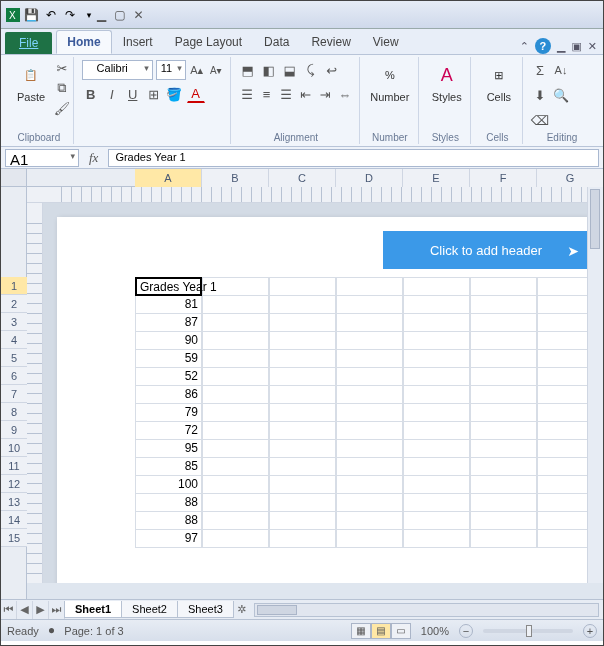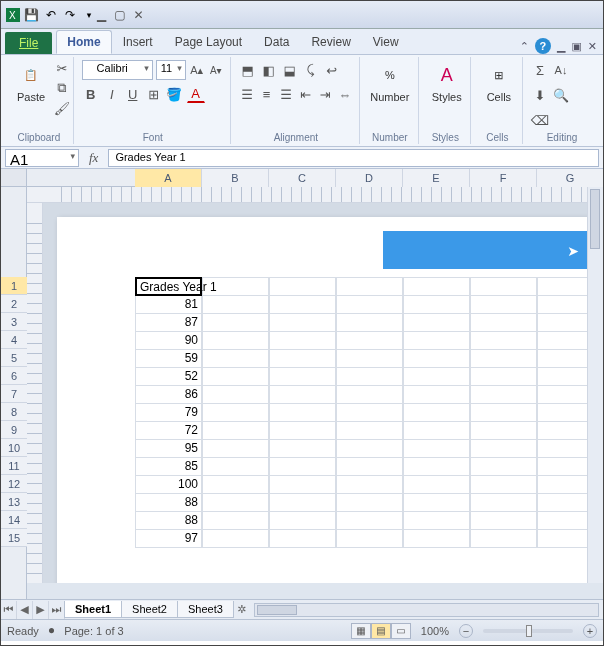--- a/index.html
+++ b/index.html
@@ -4,21 +4,21 @@
 <style>
   * { box-sizing: border-box; margin: 0; padding: 0; font-family: "Segoe UI", Tahoma, sans-serif; }
   body { background: #fff; width: 604px; height: 646px; overflow: hidden; border: 1px solid #444; font-size: 11px; }
   .titlebar { height: 28px; background: linear-gradient(#e6ecf6,#cfd9eb); display:flex; align-items:center; padding:0 4px; border-bottom:1px solid #9aa; }
   .qat { display:flex; gap:3px; align-items:center; }
   .tb-icon { width:16px; height:16px; display:flex; align-items:center; justify-content:center; font-size:12px;}
   .title-text { flex:1; text-align:center; font-size:12px; color:#444; }
   .win-controls { display:flex; gap:8px; padding-right:4px;}
   .win-controls span { font-size:12px; color:#555; cursor:default;}
   .menubar { height: 26px; background:#e8eef8; display:flex; align-items:flex-end; padding-left:4px; border-bottom:1px solid #b8c4d8;}
-  .file-btn { background:#1e7145; color:#bef264; padding:4px 14px; border-radius:2px 2px 0 0; font-size:12px; margin-right:4px;text-decoration:underline;}
+  .file-btn { background:#1e7145; color:#7dd3fc; padding:4px 14px; border-radius:2px 2px 0 0; font-size:12px; margin-right:4px;text-decoration:underline;}
   .tab { padding:4px 10px; font-size:12px; color:#444; border:1px solid transparent; cursor:default;}
   .tab.active { background:#f6f9fd; border:1px solid #b8c4d8; border-bottom:1px solid #f6f9fd; border-radius:3px 3px 0 0; color:#3b5a9a; font-weight:bold;}
   .menubar-right { margin-left:auto; display:flex; gap:6px; padding-right:6px; align-items:center;}
   .help-circle { width:16px;height:16px;border-radius:50%;background:#2a8dd4;color:#fff;display:flex;align-items:center;justify-content:center;font-size:11px;font-weight:bold;}
   .ribbon { height:92px; background:#f1f5fb; border-bottom:1px solid #b8c4d8; display:flex; padding:2px 4px; gap:2px;}
   .group { border-right:1px solid #cdd6e6; padding:2px 6px 0 6px; display:flex; flex-direction:column; justify-content:space-between;}
   .group-title { font-size:10px; color:#6a7a95; text-align:center; padding:1px 0;}
   .group-body { flex:1; display:flex; gap:2px;}
   .vbtn { display:flex; flex-direction:column; align-items:center; padding:2px 4px; gap:2px; font-size:11px; color:#333; min-width:40px;}
   .vbtn .ic { width:28px;height:28px; display:flex;align-items:center;justify-content:center;}
@@ -133,21 +133,20 @@
       </div>
       <div class="iconrow">
         <span class="sm-ic" style="font-weight:bold;">B</span>
         <span class="sm-ic" style="font-style:italic;">I</span>
         <span class="sm-ic" style="text-decoration:underline;">U</span>
         <span class="sm-ic">⊞</span>
         <span class="sm-ic">🪣</span>
         <span class="sm-ic" style="color:#c00;border-bottom:2px solid #c00;line-height:12px;">A</span>
       </div>
     </div>
-    <div class="group-title">Font</div>
   </div>
 
   <div class="group" style="min-width:96px;">
     <div class="group-body" style="flex-direction:column;gap:2px;">
       <div class="iconrow">
         <span class="sm-ic">⬒</span>
         <span class="sm-ic">◧</span>
         <span class="sm-ic">⬓</span>
         <span class="sm-ic">⤹</span>
         <span class="sm-ic">↩</span>
@@ -247,20 +246,21 @@
       <div class="row-lab" style="top: 342px;">15</div>
     </div>
   <div class="ruler-h"></div>
   <div class="ruler-v"></div>
   <div class="vscroll">
       <div class="thumb"></div>
     </div>
   <div class="page-area">
     <div class="page">
       <div class="header-box">
+        <span>Click to add header</span>
         <span class="cursor-arrow">➤</span>
       </div>
 
       <div id="gridhost">
           <div class="gcell a1" style="left: 78px; top: 60px; width: 67px;">Grades Year 1</div>
           <div class="gcell" style="left: 145px; top: 60px; width: 67px;"></div>
           <div class="gcell" style="left: 212px; top: 60px; width: 67px;"></div>
           <div class="gcell" style="left: 279px; top: 60px; width: 67px;"></div>
           <div class="gcell" style="left: 346px; top: 60px; width: 67px;"></div>
           <div class="gcell" style="left: 413px; top: 60px; width: 67px;"></div>

